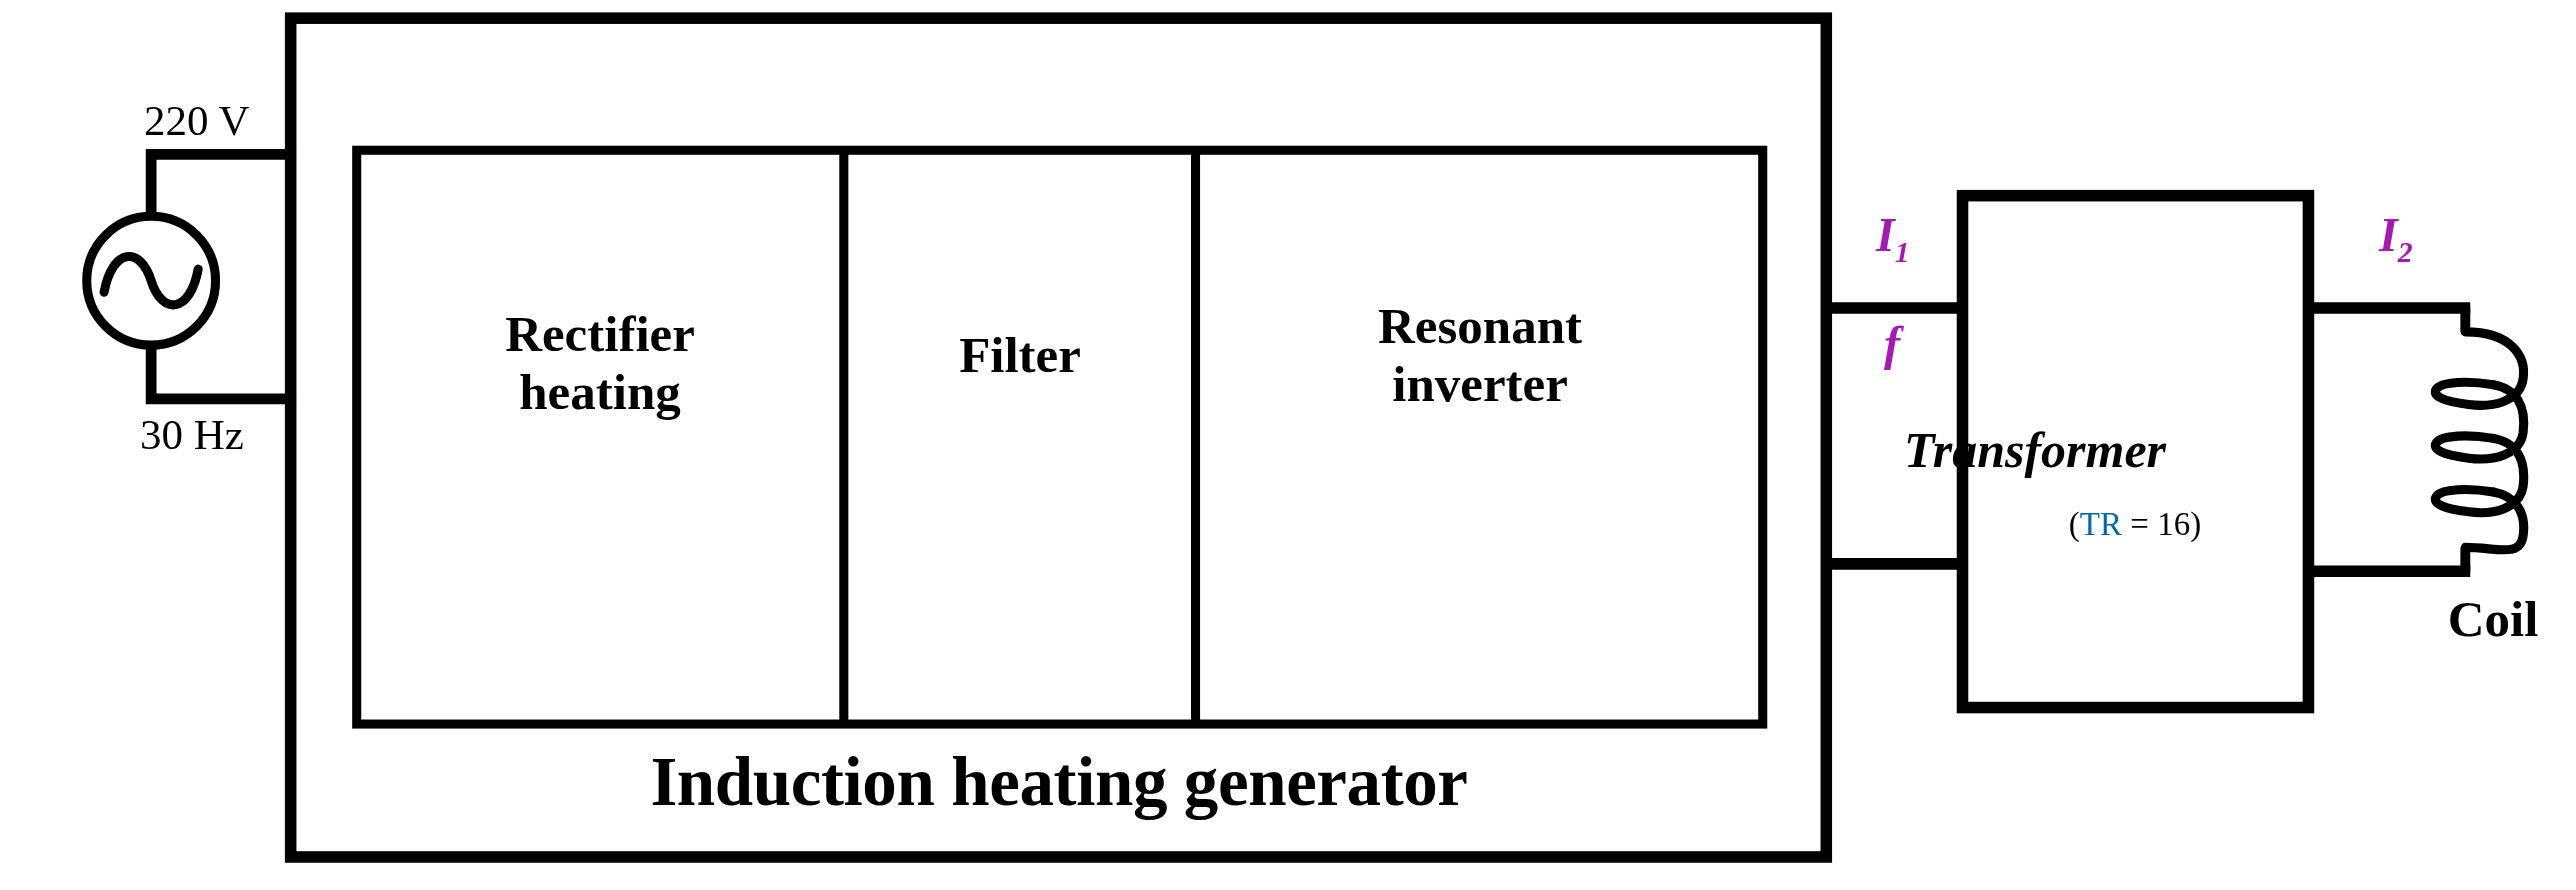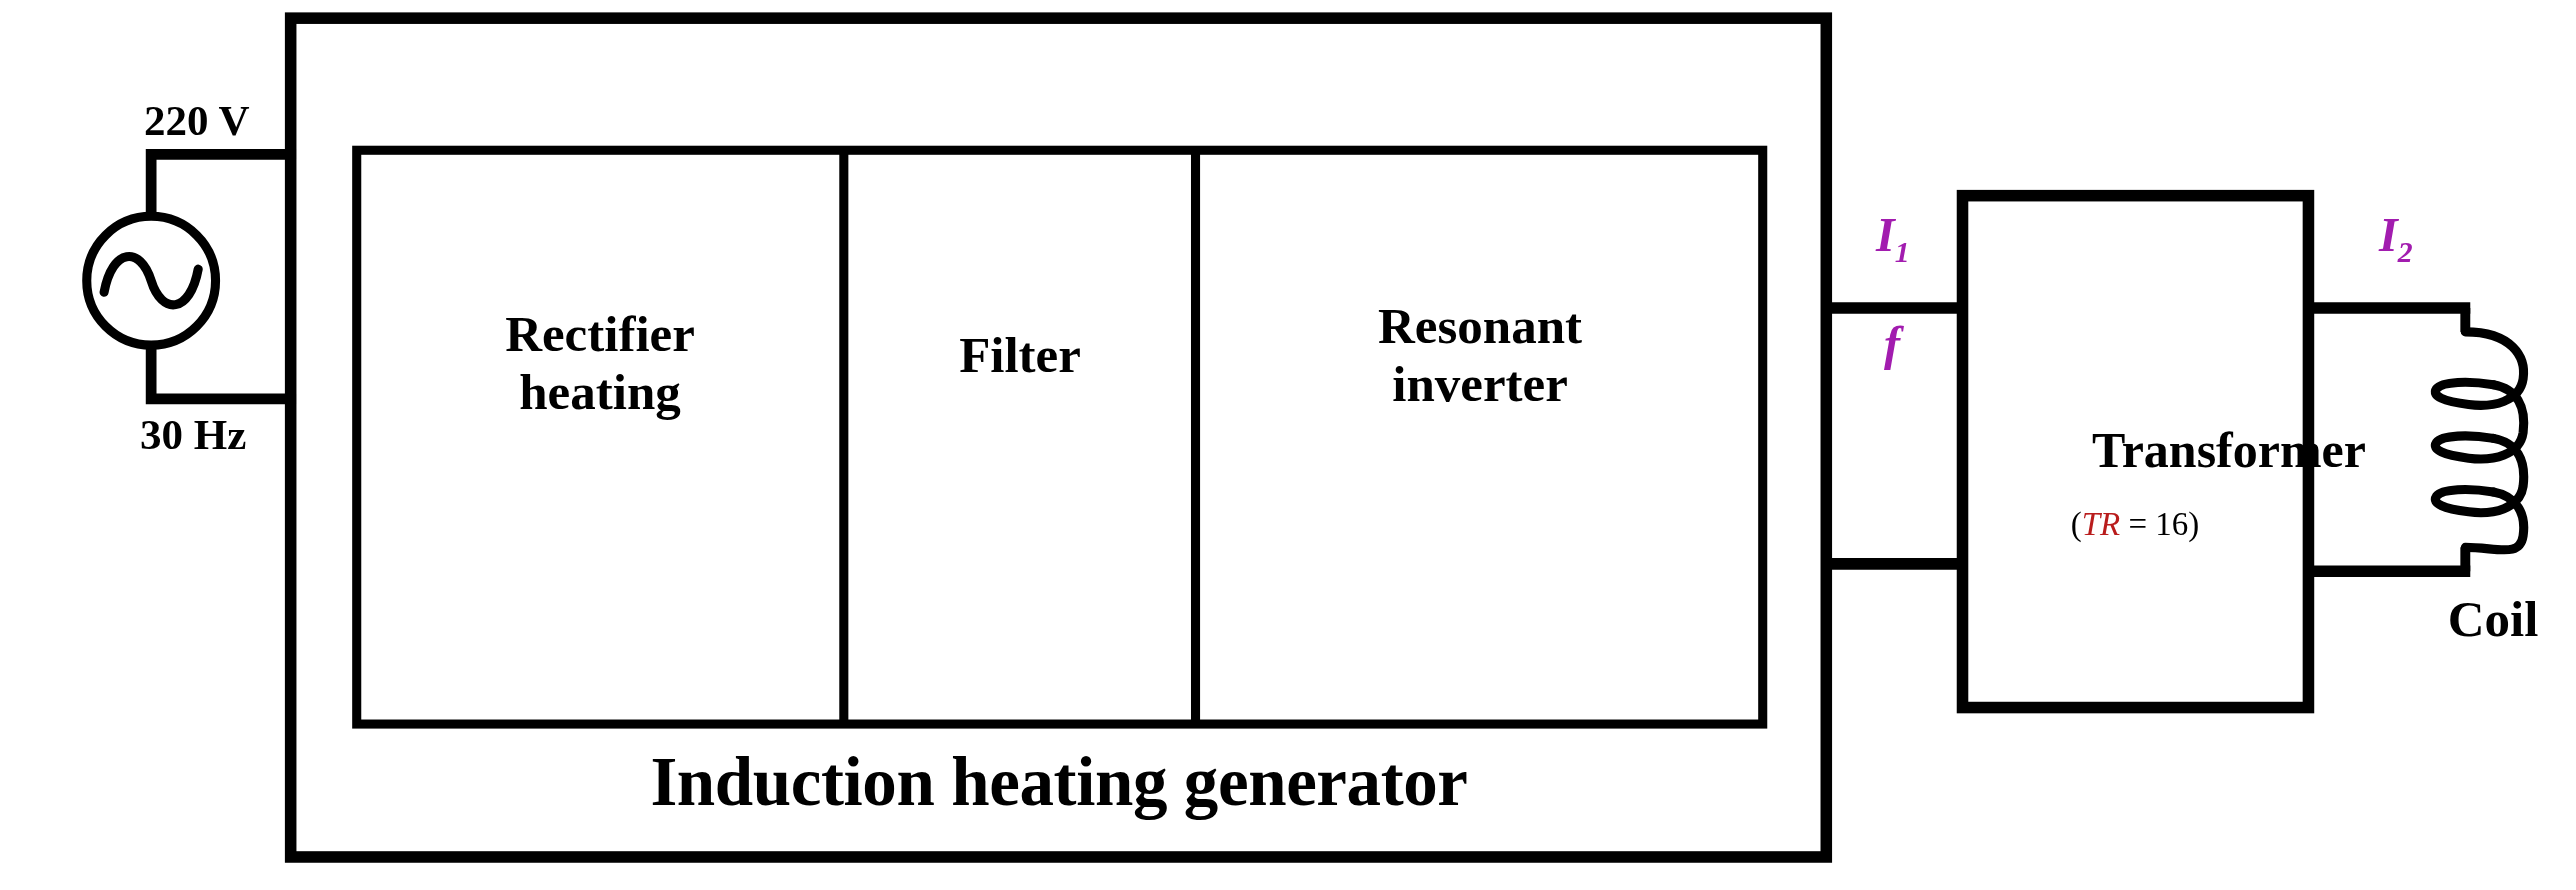--- a/index.html
+++ b/index.html
@@ -25,38 +25,39 @@
     height: 890px;
   }
   .lbl {
     position: absolute;
     white-space: nowrap;
     color: #000000;
     line-height: 1.02;
   }
   .plain {
     font-size: 43px;
-    font-weight: 700;
+    font-weight: 400;
   }
   .blockname {
     font-size: 51px;
     font-weight: 700;
     text-align: center;
     line-height: 1.14;
   }
   .bigtitle {
     font-size: 69px;
     font-weight: 700;
     text-align: center;
     letter-spacing: -0.4px;
   }
   .xfmr-name {
     font-size: 50px;
     font-weight: 700;
-    text-align: right;
+    text-align: left;
+    font-style: italic;
   }
   .xfmr-ratio {
     font-size: 33px;
     font-weight: 400;
     text-align: center;
   }
   .coil-name {
     font-size: 51px;
     font-weight: 700;
     text-align: center;
@@ -66,22 +67,21 @@
     font-weight: 700;
     font-style: italic;
     font-size: 48px;
   }
   .redsym sub {
     font-size: 0.62em;
     font-style: italic;
     font-weight: 700;
   }
   .ratio-tr {
-    color: #b91c1c;
-    font-style: italic;
+    color: #0369a1;
   }
 </style>
 </head>
 <body>
 
 <div id="canvas">
 
   <svg id="diagram-svg" viewBox="0 0 3120 1078">
 
     <path d="M 183 262 L 183 187 L 352 187" stroke="#000" stroke-width="13" fill="none" stroke-linecap="square"></path>

